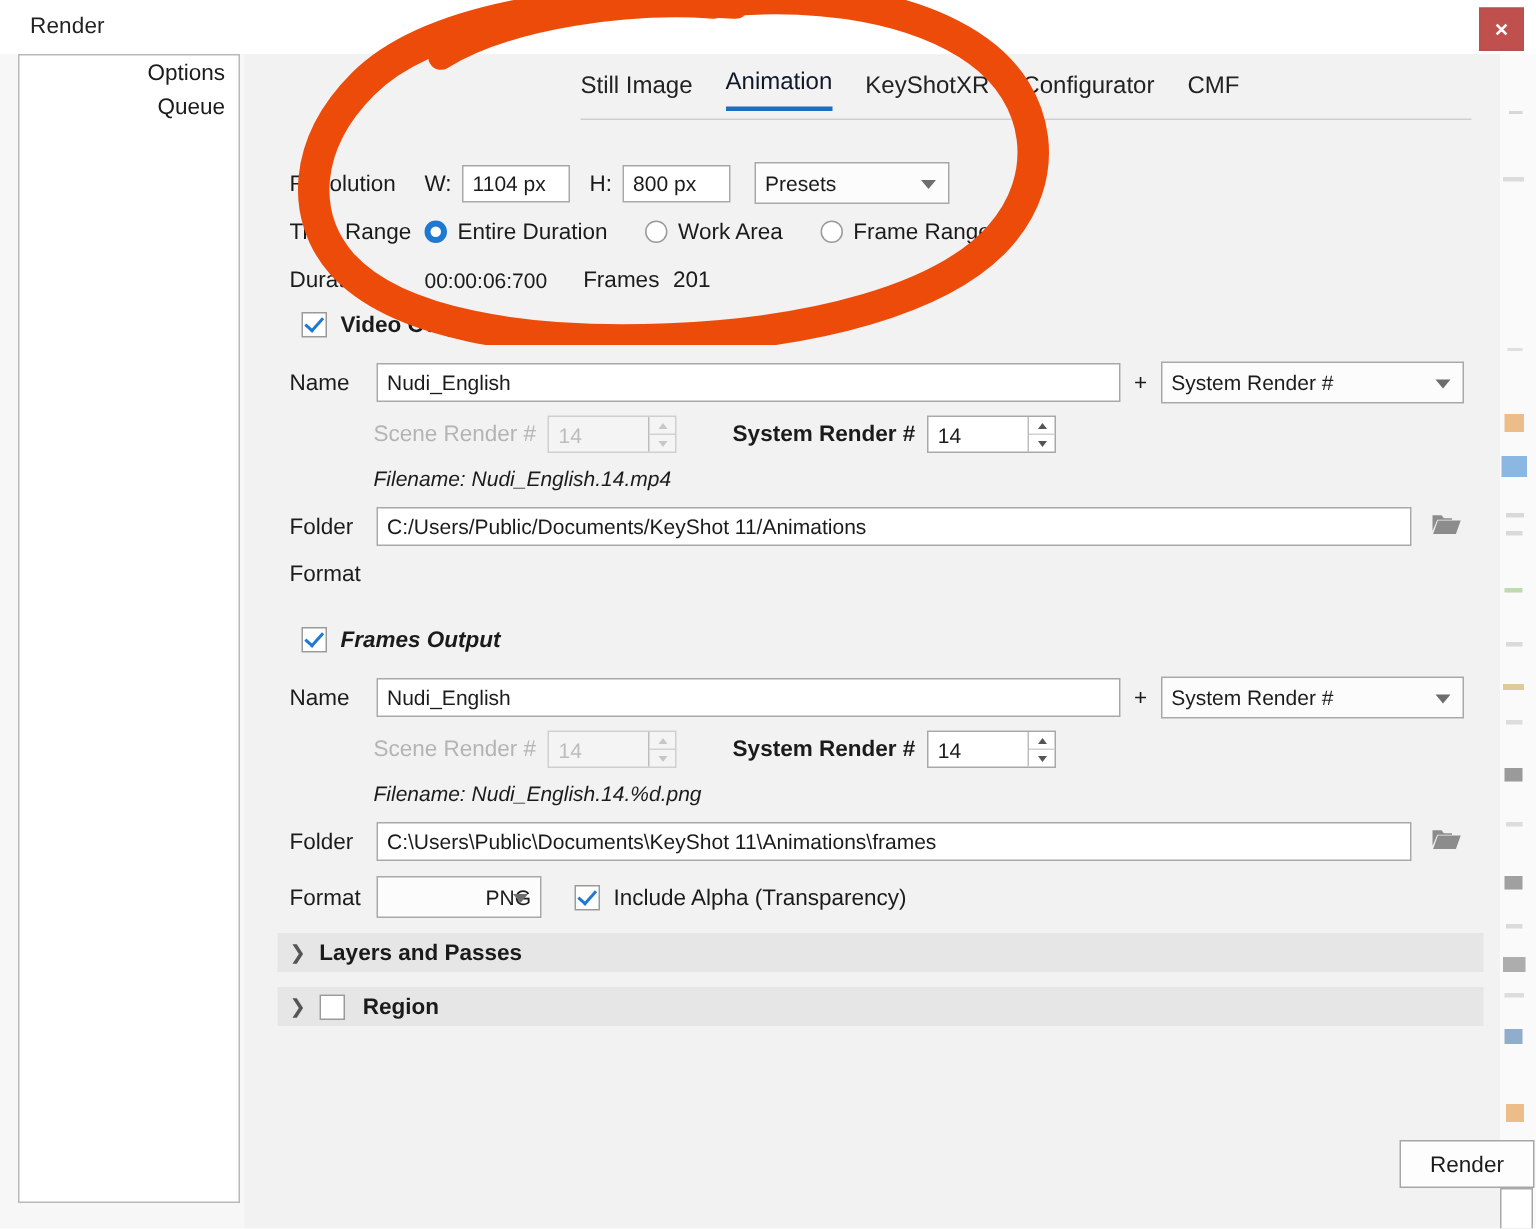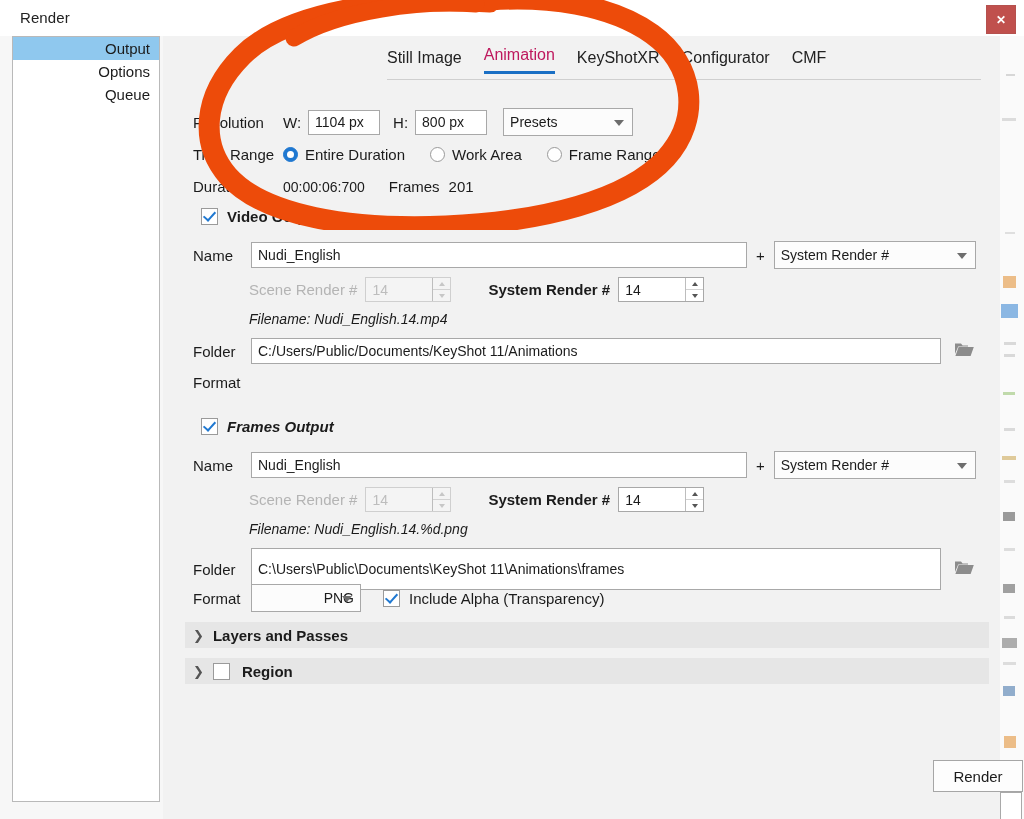--- a/index.html
+++ b/index.html
@@ -89,21 +89,21 @@
     align-items: flex-end;
     gap: 22px;
   }
   .tab {
     font-size: 16px;
     color: #222;
     padding-bottom: 7px;
     cursor: pointer;
     white-space: nowrap;
   }
-  .tab.active { color: #be185d; }
+  .tab.active { color: #0f172a; }
   .tab.active::after {
     content: "";
     display: block;
     position: relative;
     top: 7px;
     height: 3px;
     background: #1a6fc4;
   }
   .tabs-rule {
     position: absolute;
@@ -329,21 +329,20 @@
     <i style="left:2px;top:728px;width:16px;height:13px;background:#2f7fd0"></i>
     <i style="left:0px;top:756px;width:20px;height:26px;background:#fff;border:1px solid #a9a9a9;opacity:1"></i>
   </div>
 
   <div class="titlebar">
     <div class="title">Render</div>
     <div class="close-btn">✕</div>
   </div>
 
   <div class="sidebar">
-    <div class="side-item active">Output</div>
     <div class="side-item">Options</div>
     <div class="side-item">Queue</div>
   </div>
 
   <div class="main">
 
     <div class="tabs">
       <div class="tab">Still Image</div>
       <div class="tab active">Animation</div>
       <div class="tab">KeyShotXR</div>
@@ -483,21 +482,21 @@
           </span>
       </div>
     </div>
 
     <div class="row" style="left:86px; top:485px;">
       <span class="italic">Filename: Nudi_English.14.%d.png</span>
     </div>
 
     <div class="row" style="left:30px; top:512px;">
       <span class="lbl" style="width:58px">Folder</span>
-      <div class="tbox" style="width:690px; height:42px;">C:\Users\Public\Documents\KeyShot 11\Animations\frames</div>
+      <div class="tbox" style="width:690px; height:26px;">C:\Users\Public\Documents\KeyShot 11\Animations\frames</div>
       <span class="folder-icon" style="margin-left:12px">
         <svg width="22" height="18" viewBox="0 0 22 18">
             <path d="M1 3.5h7l1.6 2H15v1H5.2L2 14V3.5z" fill="#8c8c8c"></path>
             <path d="M5.6 7h15.2L17.6 16H2.4L5.6 7z" fill="#8c8c8c"></path>
           </svg>
       </span>
     </div>
 
     <div class="row" style="left:30px; top:548px;">
       <span class="lbl" style="width:58px">Format</span>

